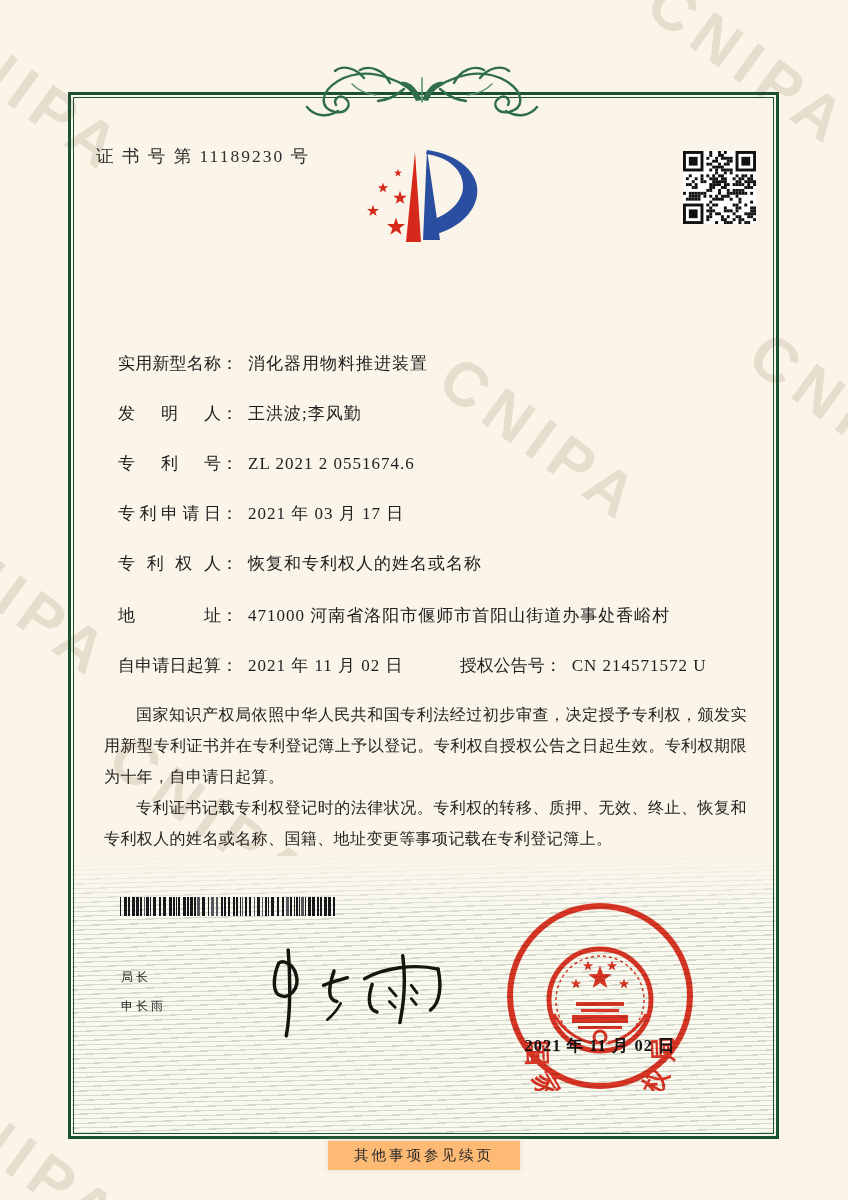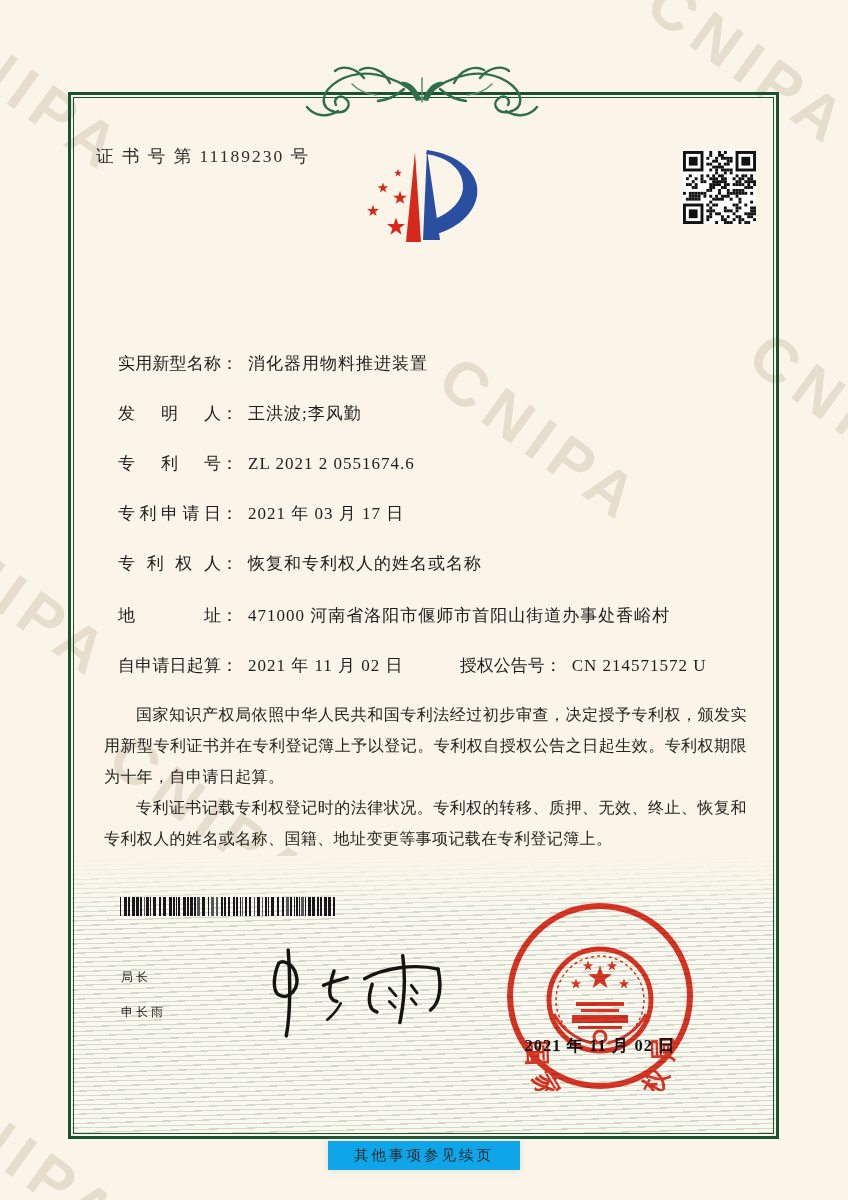--- a/index.html
+++ b/index.html
@@ -63,36 +63,36 @@
   .paras{
     position:absolute; left:104px; top:699px; width:643px; z-index:2;
     font-size:16px; line-height:31px; text-align:justify; color:#242420;
     letter-spacing:0.4px;
   }
   .paras p{ margin:0; text-indent:2em; }
 
   .barcode{ position:absolute; left:120px; top:897px; z-index:2; }
 
   .signoff{ position:absolute; left:121px; top:969px; z-index:3; font-size:12px; letter-spacing:3px; }
-  .signoff .name{ margin-top:18px; }
+  .signoff .name{ margin-top:12px; }
   .signature{ position:absolute; left:250px; top:942px; z-index:4; }
 
   .seal{ position:absolute; left:505px; top:901px; z-index:3; mix-blend-mode:multiply; opacity:0.95; }
   .seal-date{
     position:absolute; left:512px; top:1035px; width:176px; z-index:5;
     text-align:center; font-size:16.5px; letter-spacing:1px; color:#101010; font-weight:bold;
   }
 
   .page-footer{
     position:absolute; left:68px; width:705px; top:1095px; z-index:2;
     text-align:center; font-size:14px; letter-spacing:2px; color:#2a2a2a;
   }
   .bottom-note-wrap{ position:absolute; left:0; width:848px; top:1141px; z-index:2; text-align:center; }
   .bottom-note{
-    display:inline-block; background:#0ea5e9; padding:5px 26px;
+    display:inline-block; background:#fdba74; padding:5px 26px;
     font-size:14.5px; letter-spacing:3px; color:#2a2a2a;
     box-shadow:0 0 6px rgba(200,195,180,0.5);
   }
 </style>
 </head>
 <body>
 
 <div class="page">
 
   <div class="wm" style="left:-50px; top:-8px;">CNIPA</div>

